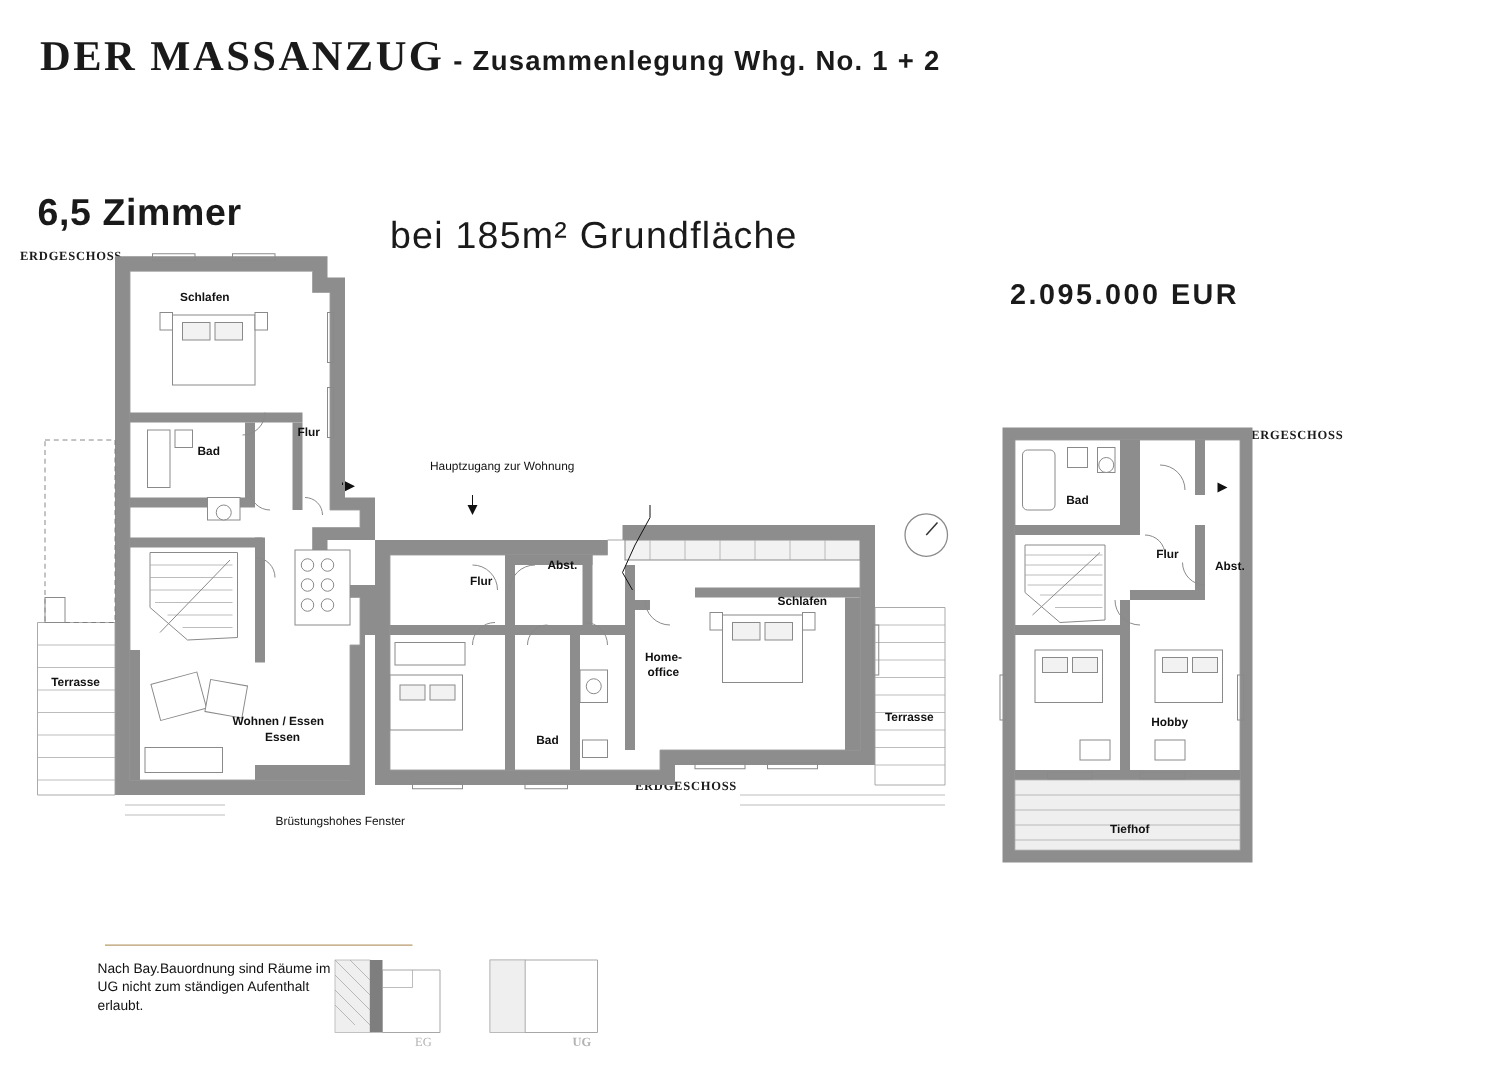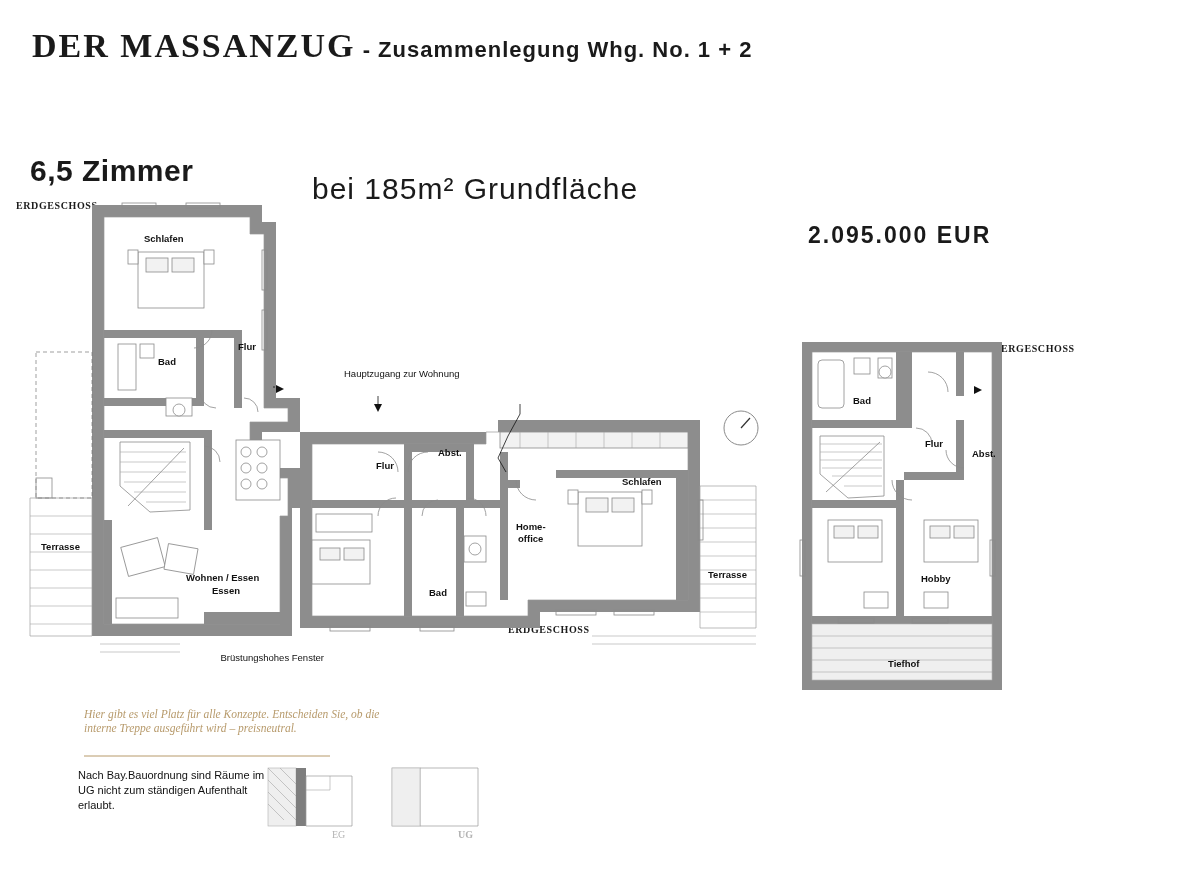--- a/index.html
+++ b/index.html
@@ -113,21 +113,20 @@
   <div class="area2">bei 185m² Grundfläche</div>
   <div class="price">2.095.000 EUR</div>
 
   <div class="eg-label">ERDGESCHOSS</div>
   <div class="eg-label2">ERDGESCHOSS</div>
   <div class="ug-label">UNTERGESCHOSS</div>
 
   <div class="callout haupt">Hauptzugang zur Wohnung</div>
   <div class="callout bruest">Brüstungshohes Fenster</div>
 
-  <div class="note-italic">Hier gibt es viel Platz für alle Konzepte. Entscheiden Sie, ob die interne Treppe ausgeführt wird – preisneutral.</div>
   <div class="note-plain">Nach Bay.Bauordnung sind Räume im UG nicht zum ständigen Aufenthalt erlaubt.</div>
 
   <div class="legend-eg">EG</div>
   <div class="legend-ug">UG</div>
   <div class="legend-w1a">W1</div>
   <div class="legend-w1b">W1</div>
 
   <svg class="plan" viewBox="0 0 1200 871">
 
     <g>

